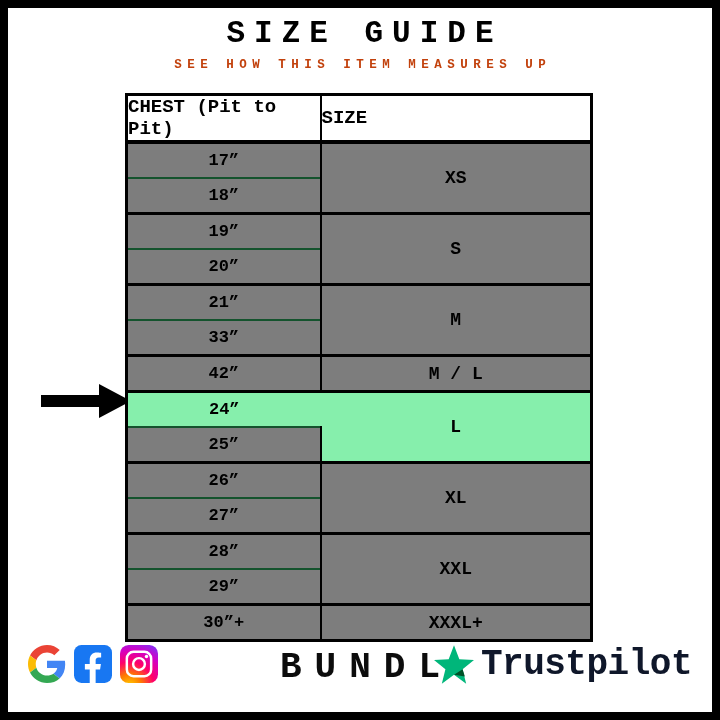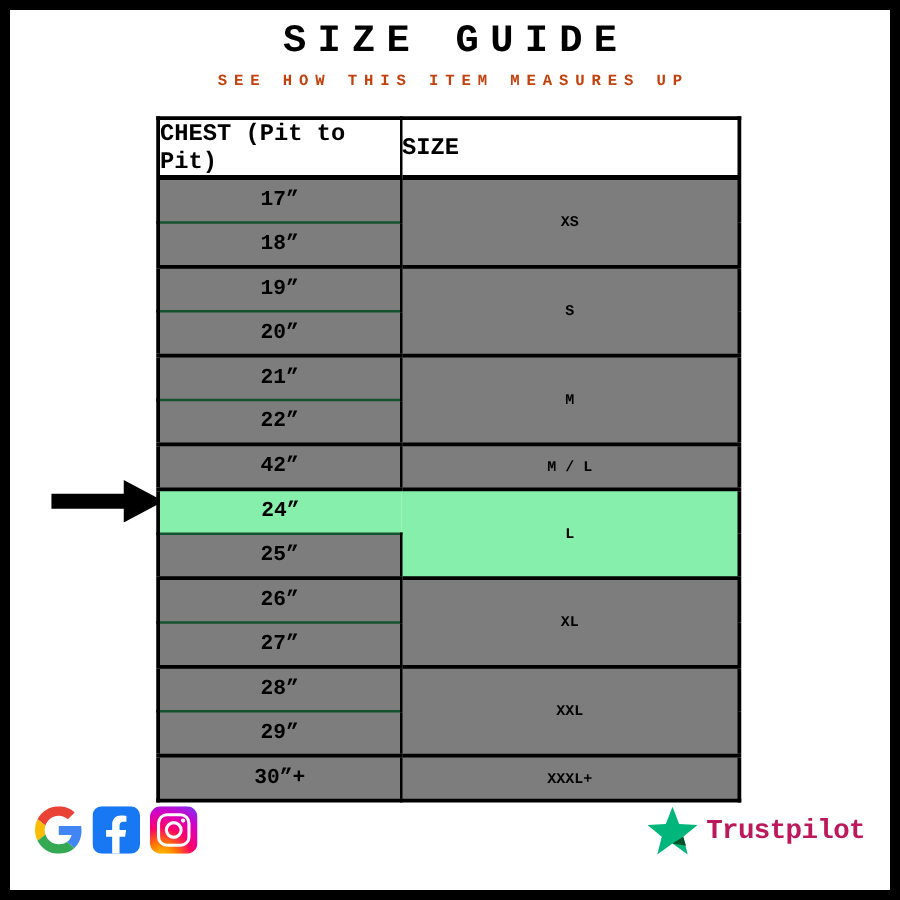--- a/index.html
+++ b/index.html
@@ -40,21 +40,21 @@
     border-bottom:4px solid #000;
     padding:0;
   }
   table.size-table th.col-chest{border-right:2px solid #000;}
   table.size-table td{
     height:33px;padding:0;text-align:center;vertical-align:middle;
     font-size:17px;font-weight:700;color:#000;
     background:#7d7d7d;
     border-top:2px solid #14532d;
   }
-  table.size-table td.size-cell{font-size:12px;}
+  table.size-table td.size-cell{font-size:18px;}
   table.size-table td.chest-cell{border-right:2px solid #000;}
   table.size-table tr.group-start td{border-top:3px solid #000000;}
   table.size-table td.hl{background:#86efac;}
   table.size-table td.chest-cell.hl{border-right:none;}
   
   .pointer-arrow{position:absolute;left:33px;top:376px;width:90px;height:34px;}
   .pointer-arrow svg{display:block;}
   
   .footer{
     position:absolute;left:0;right:0;bottom:0;height:96px;
@@ -68,21 +68,21 @@
     font-size:36px;font-weight:800;color:#0c0c0c;
     letter-spacing:13px;text-indent:13px;line-height:1;
   }
   .brand-domain{
     margin-top:5px;
     font-size:11px;font-weight:700;color:#0c0c0c;
     letter-spacing:6px;text-indent:6px;
   }
   .trustpilot{display:flex;align-items:center;gap:7px;}
   .trustpilot-label{
-    font-size:22px;font-weight:700;color:#be185d;letter-spacing:-0.5px;
+    font-size:36px;font-weight:700;color:#0f172a;letter-spacing:-0.5px;
   }
 </style>
 </head>
 <body>
 
 <div class="frame">
 
   <div class="title">SIZE GUIDE</div>
   <div class="subtitle">SEE HOW THIS ITEM MEASURES UP</div>
 
@@ -116,21 +116,21 @@
           <td class="size-cell" rowspan="2">S</td>
         </tr>
         <tr>
           <td class="chest-cell">20”</td>
         </tr>
         <tr class="group-start">
           <td class="chest-cell">21”</td>
           <td class="size-cell" rowspan="2">M</td>
         </tr>
         <tr>
-          <td class="chest-cell">22”</td>
+          <td class="chest-cell">33”</td>
         </tr>
         <tr class="group-start">
           <td class="chest-cell">42”</td>
           <td class="size-cell" rowspan="1">M / L</td>
         </tr>
         <tr class="group-start">
           <td class="chest-cell hl">24”</td>
           <td class="size-cell hl" rowspan="2">L</td>
         </tr>
         <tr>
@@ -180,20 +180,21 @@
           </radialGradient>
         </defs>
         <rect width="40" height="40" rx="9" fill="url(#igGrad)"></rect>
         <rect x="7.2" y="7.2" width="25.6" height="25.6" rx="7" fill="none" stroke="#fff" stroke-width="2.6"></rect>
         <circle cx="20" cy="20" r="6.2" fill="none" stroke="#fff" stroke-width="2.6"></circle>
         <circle cx="27.9" cy="12.1" r="1.8" fill="#fff"></circle>
       </svg>
     </div>
 
     <div class="brand">
+      <div class="brand-name">BUNDL</div>
     </div>
 
     <div class="trustpilot">
       <svg width="40" height="39" viewBox="0 0 48 46" xmlns="http://www.w3.org/2000/svg">
         <polygon fill="#00B67A" points="24,0 30.4,16.6 48,17.6 34.3,28.8 38.6,46 24,35.4 9.4,46 13.7,28.8 0,17.6 17.6,16.6"></polygon>
         <polygon fill="#005128" points="24,35.4 34.3,28.8 37,37.5"></polygon>
       </svg>
       <span class="trustpilot-label">Trustpilot</span>
     </div>
   </div>

